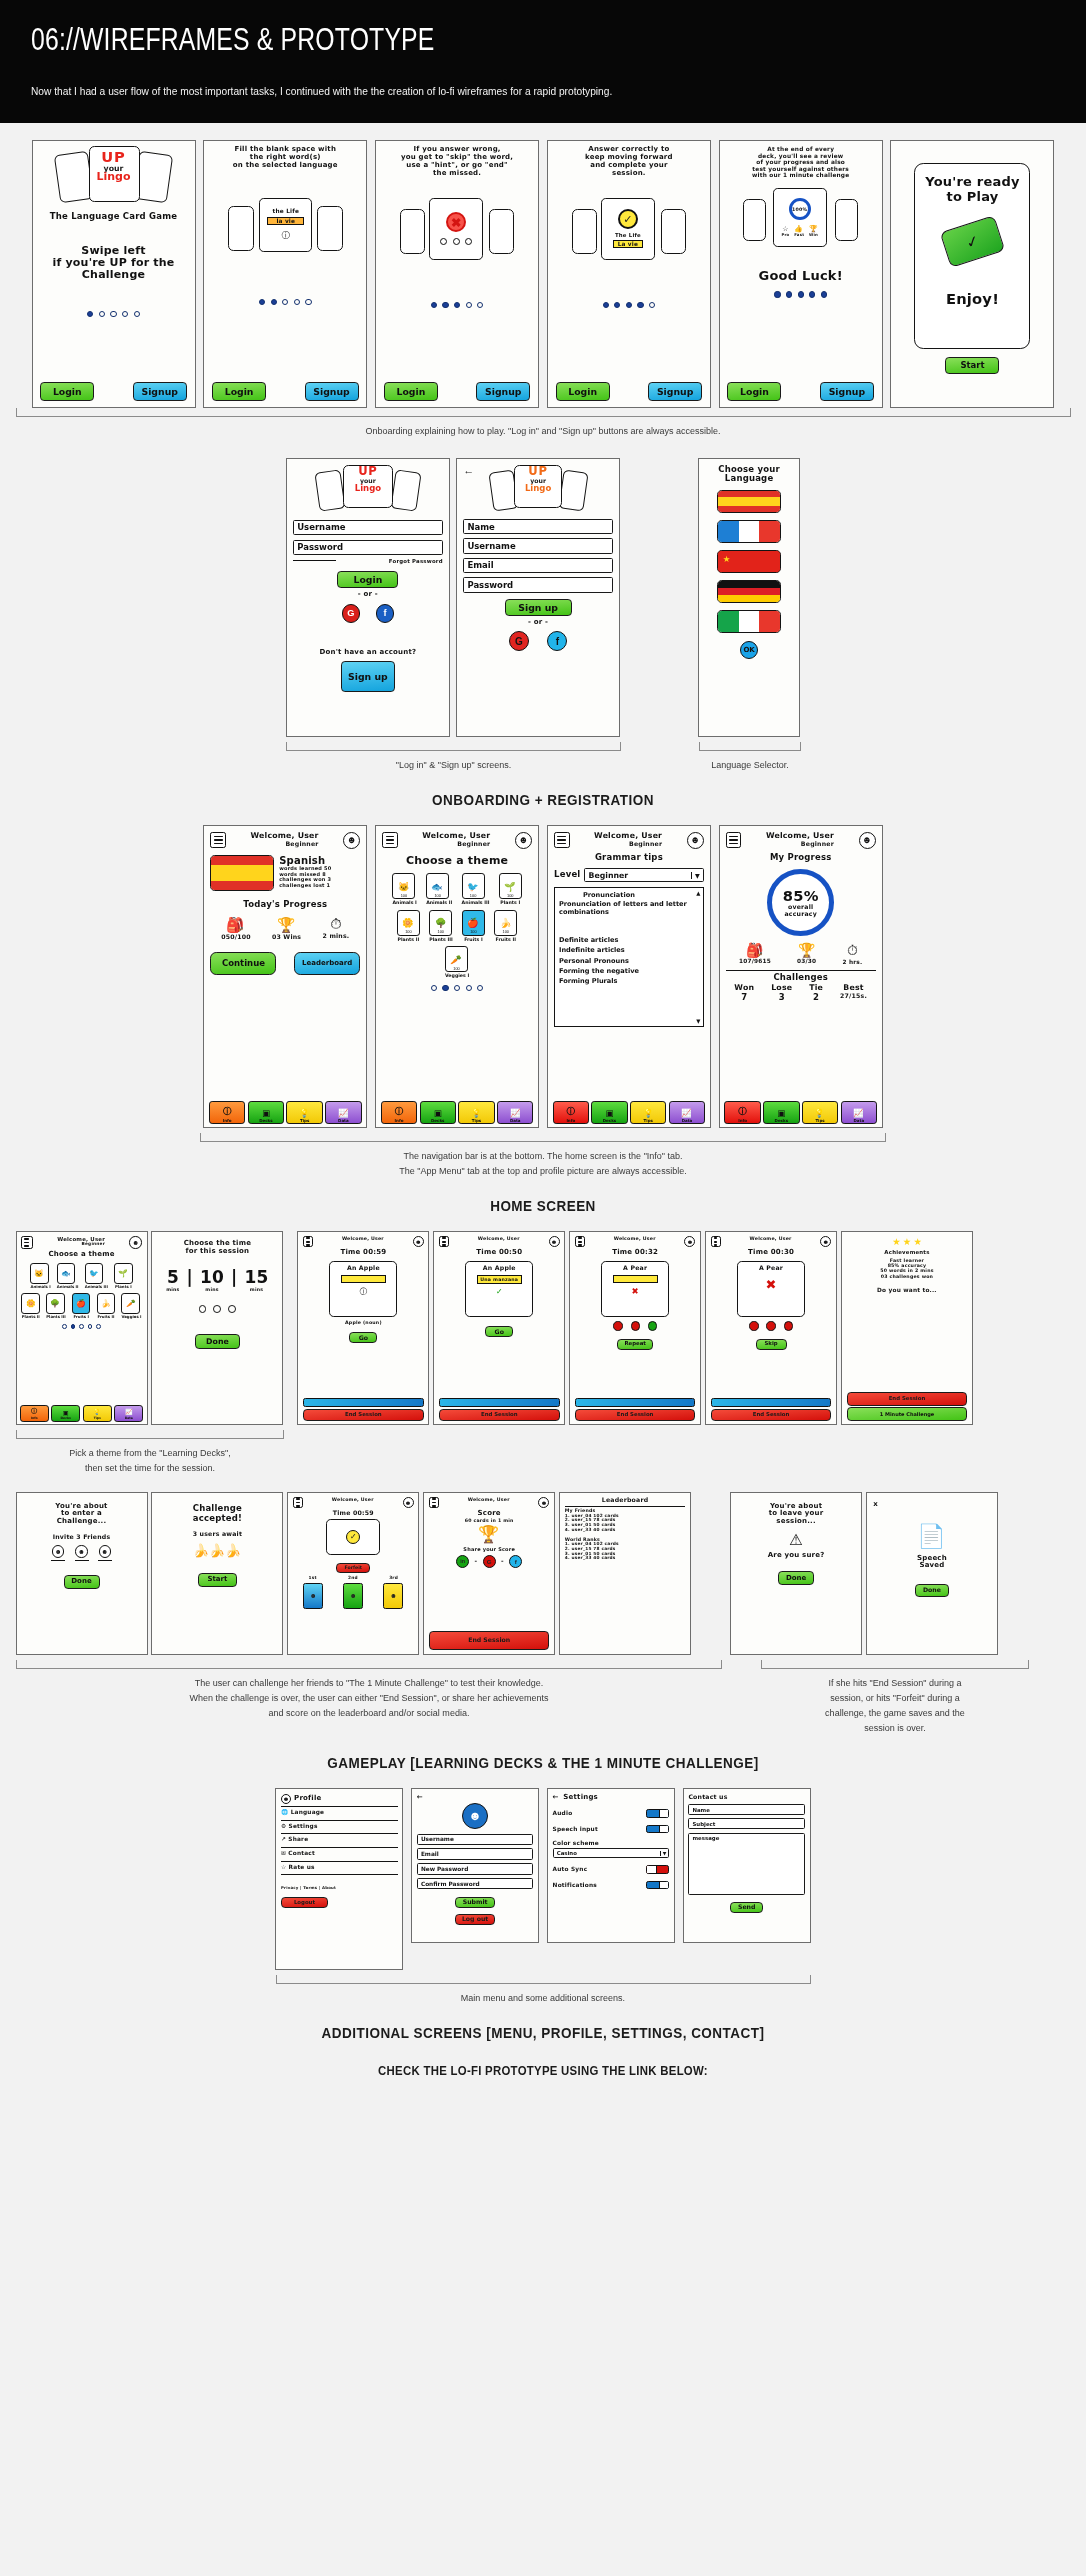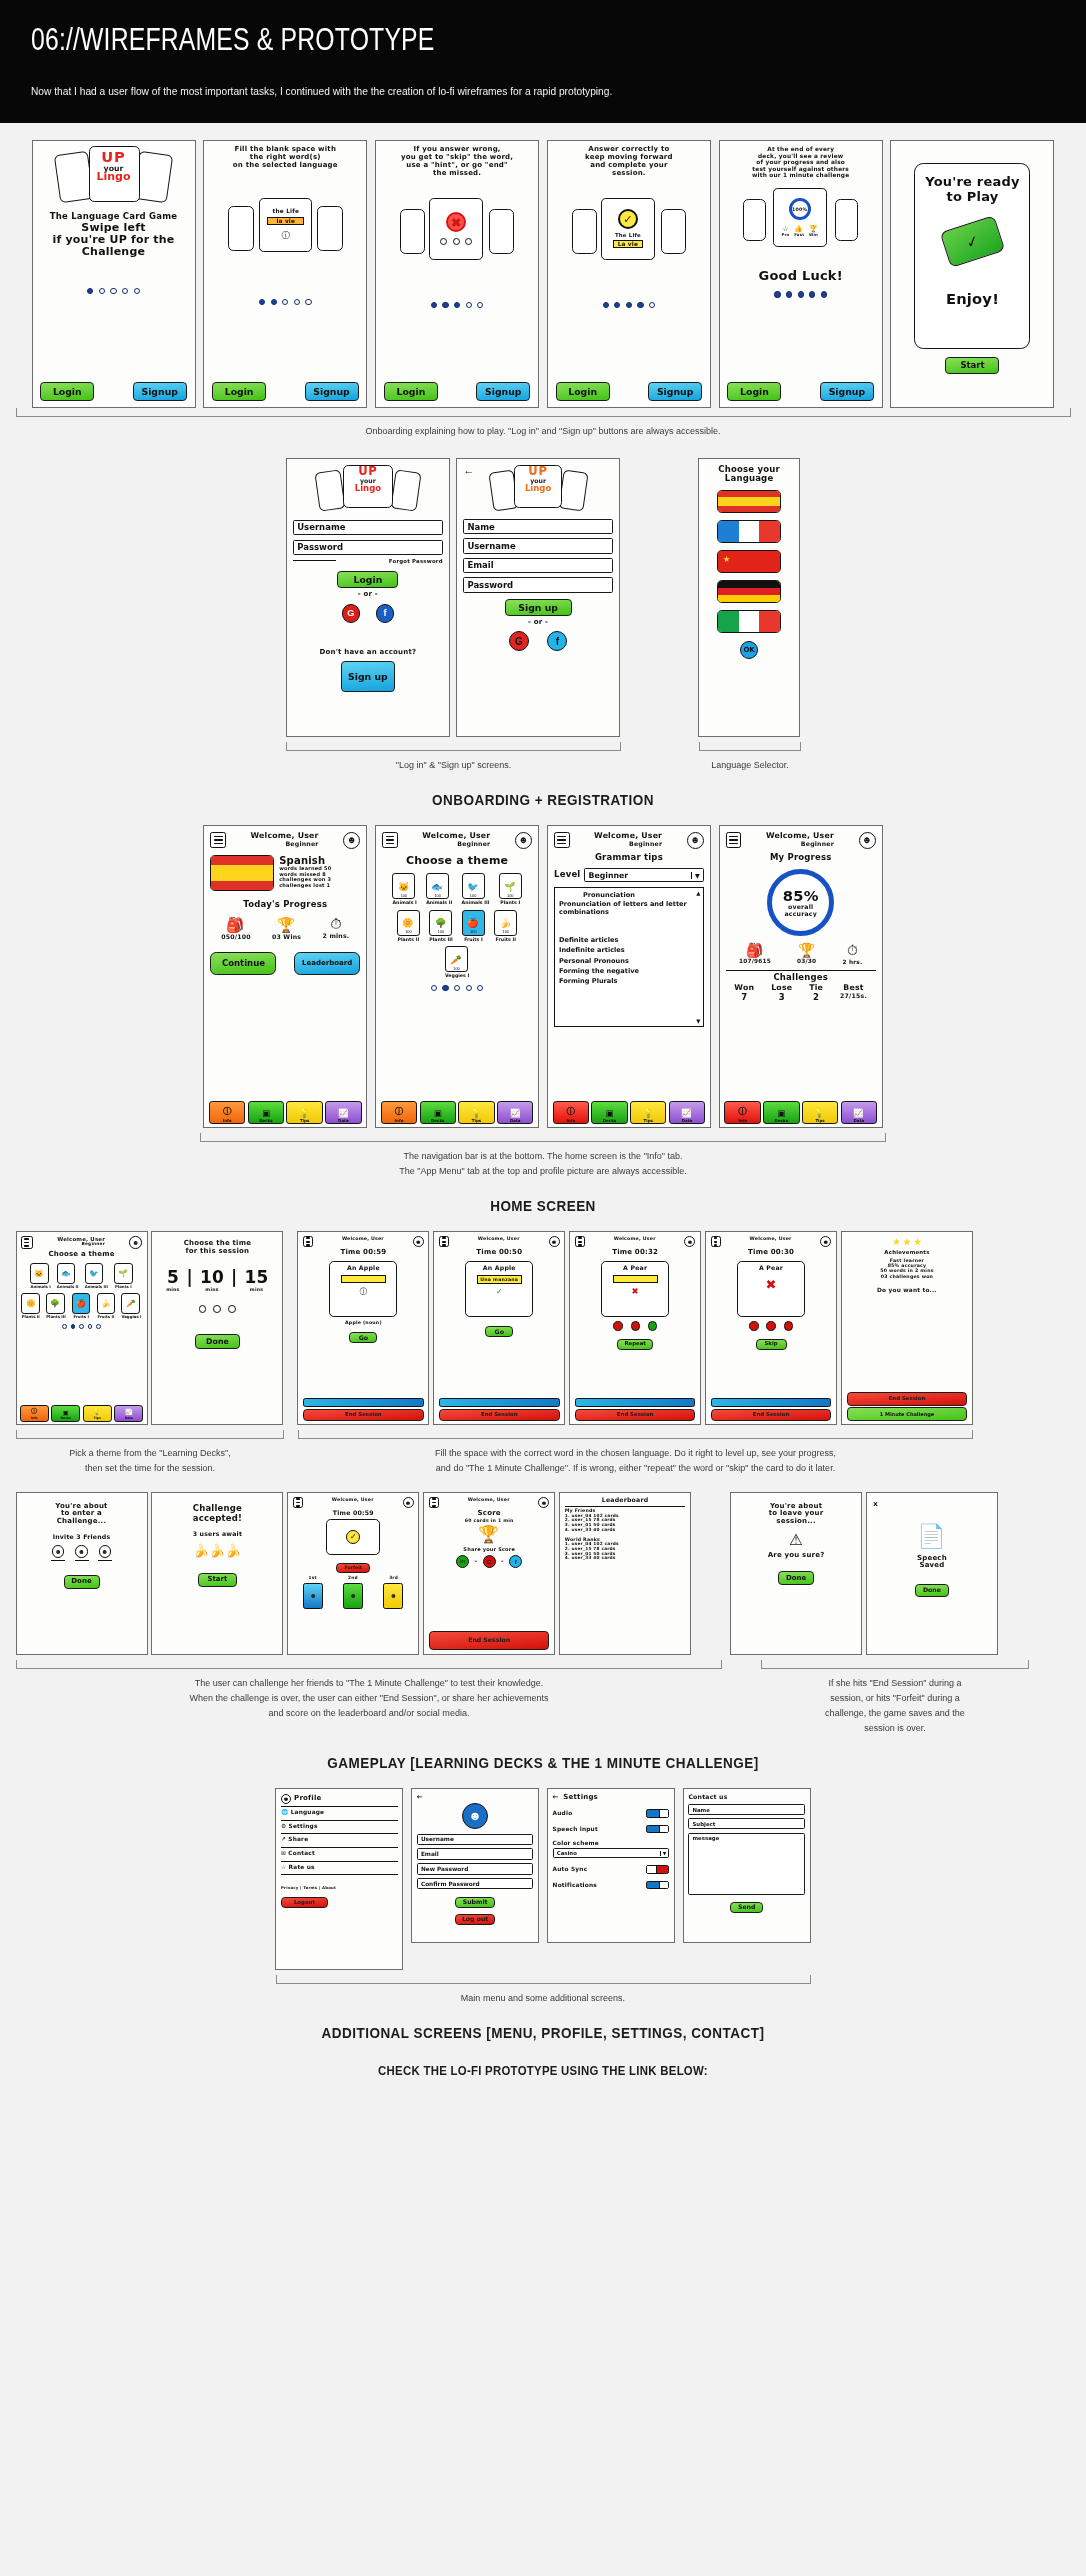--- a/index.html
+++ b/index.html
@@ -224,21 +224,21 @@
           <div class="deckcard" style="left:1.6px;top:6.2px;width:34px;height:48px;transform:rotate(-8deg);"></div>
           <div class="deckcard" style="right:1.6px;top:6.2px;width:34px;height:48px;transform:rotate(8deg);"></div>
           <div class="deckcard" style="left:33px;top:0;width:51px;height:56px;background:#fff;"></div>
           <div class="logo" style="position:absolute;left:34px;top:3.9px;width:48px;">
             <div class="up" style="font-size:14.7px;">UP</div>
             <div class="your" style="font-size:7.8px;">your</div>
             <div class="lingo" style="font-size:11px;">Lingo</div>
           </div>
         </div>
         <div class="hand ctr m" style="margin-top:4.7px;">The Language Card Game</div>
-        <div class="hand ctr l" style="">Swipe left</div>
+        <div class="hand ctr l" style="margin-top:23px;">Swipe left</div>
         <div class="hand ctr l">if you're UP for the</div>
         <div class="hand ctr l">Challenge</div>
         <div class="dots" style="margin-top:29.5px;">
           <span class="dot on"></span>
           <span class="dot"></span>
           <span class="dot"></span>
           <span class="dot"></span>
           <span class="dot"></span>
         </div>
         <div style="position:absolute;bottom:6.2px;left:7.8px;right:7.8px;display:flex;justify-content:space-between;">
@@ -1043,25 +1043,20 @@
         </div>
       </div>
     </div>
   </div>
 
   <div style="display:flex;gap:0;padding-left:15.5px;margin-top:4.7px;">
     <div style="width:268px;margin-right:14px;">
       <div class="bracket"></div>
       <div class="caption">Pick a theme from the "Learning Decks",</div>
       <div class="caption" style="margin-top:0.8px;">then set the time for the session.</div>
-    </div>
-    <div style="width:675px;">
-      <div class="bracket"></div>
-      <div class="caption">Fill the space with the correct word in the chosen language. Do it right to level up, see your progress,</div>
-      <div class="caption" style="margin-top:0.8px;">and do "The 1 Minute Challenge". If is wrong, either "repeat" the word or "skip" the card to do it later.</div>
     </div>
   </div>
 </div>
 
 <div class="section" style="margin-top:17px;">
   <div class="row" style="gap:0;justify-content:flex-start;padding-left:15.5px;">
 
     <div style="display:flex;gap:3.9px;margin-right:39px;">
 
       <div class="phone" style="width:132px;height:163px;">

